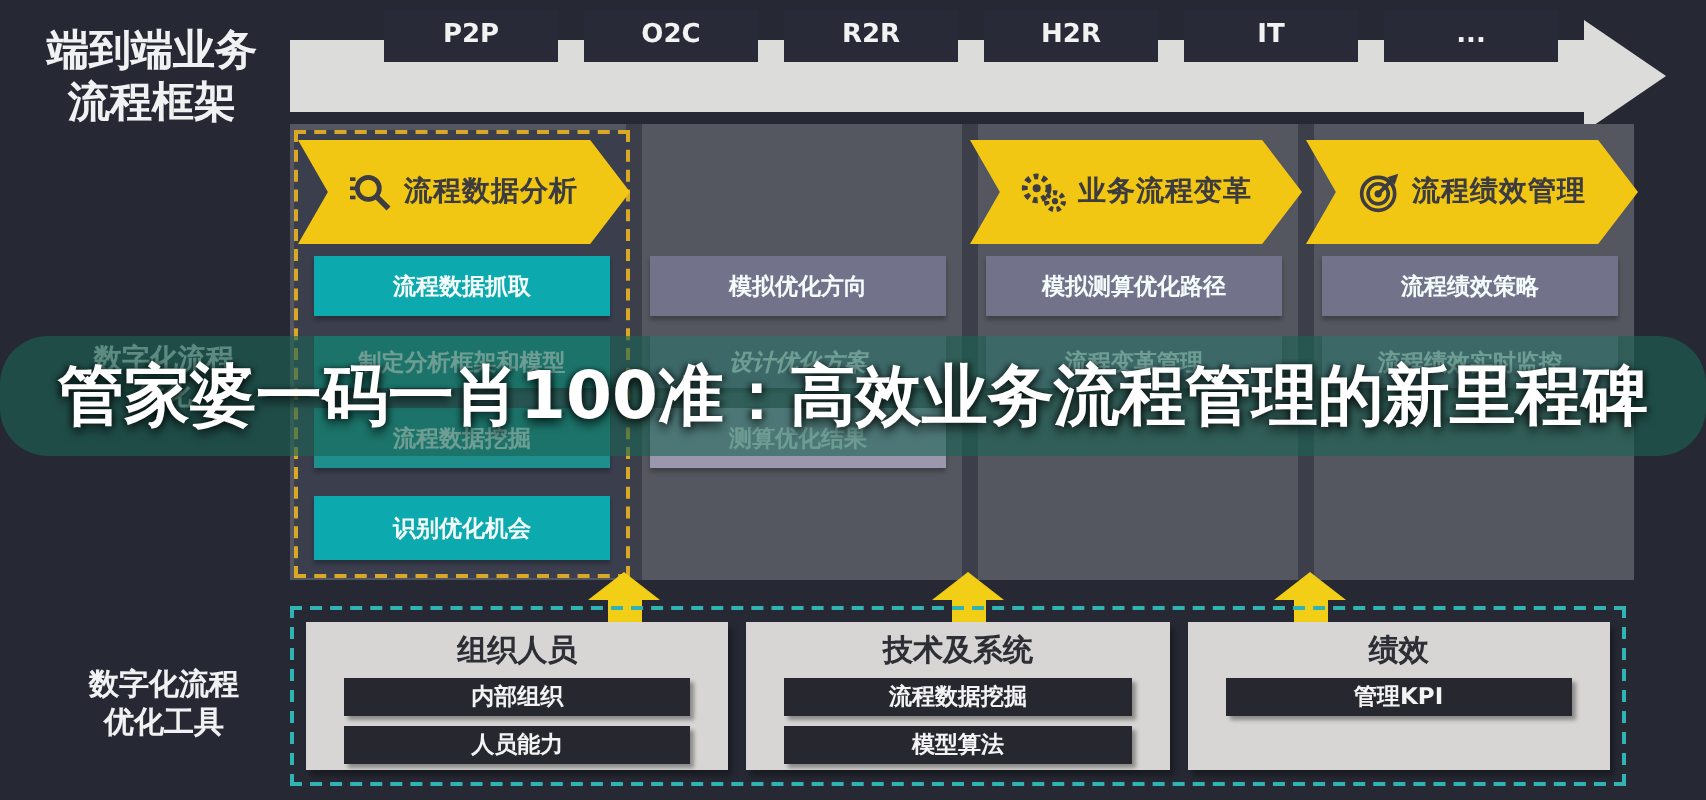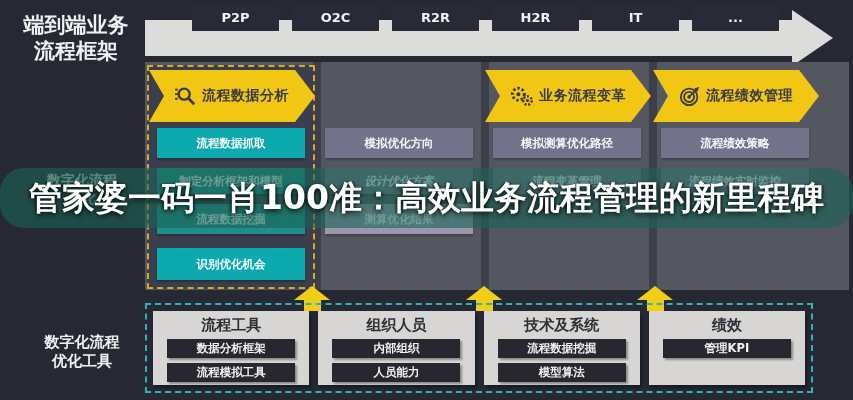--- a/index.html
+++ b/index.html
@@ -13,21 +13,21 @@
   .side-top{left:20px;top:12px;width:112px;font-size:21px;}
   .side-mid{left:26px;top:172px;width:112px;font-size:14px;color:rgba(232,242,238,.82);z-index:1;}
   .side-bottom{left:26px;top:333px;width:112px;font-size:15px;}
   
   .flow-bar{position:absolute;left:145px;top:20px;width:648px;height:36px;background:#dcdcda;}
   .flow-head{position:absolute;left:792px;top:10px;width:0;height:0;
     border-top:28px solid transparent;border-bottom:28px solid transparent;border-left:41px solid #dcdcda;}
   .flow-seg{position:absolute;top:5px;height:26px;width:87px;background:#282b37;
     color:#f2f2f2;font-size:13px;font-weight:bold;text-align:center;line-height:26px;}
   
-  .panel{position:absolute;left:145px;top:62px;width:672px;height:228px;background:#54575f;padding-left:32px;}
+  .panel{position:absolute;left:145px;top:62px;width:672px;height:228px;background:#54575f;}
   .col-gap{position:absolute;top:0;width:8px;height:228px;background:#3c3f49;}
   .phase1-zone{position:absolute;left:2px;top:3px;width:164px;height:220px;background:#3a3e4d;border:2px dashed #d9a827;}
   .chev{position:absolute;top:8px;height:52px;background:#f2c713;display:flex;align-items:center;justify-content:center;gap:5px;
     clip-path:polygon(0 0,88% 0,100% 50%,88% 100%,0 100%,9% 50%);}
   .chev .lbl{color:#3b3b40;font-weight:bold;font-size:14px;letter-spacing:.5px;}
   .chev svg{flex:0 0 auto;}
   .sub{position:absolute;width:148px;color:#f4fbfb;font-weight:bold;font-size:11.5px;
     text-align:center;display:flex;align-items:center;justify-content:center;
     box-shadow:0 2px 2px rgba(0,0,0,.25);}
   .teal-bright{background:#0ca9ae;}
@@ -143,25 +143,20 @@
     <div class="tri"></div>
     <div class="stem"></div>
   </div>
 <div class="up-arrow" style="left:637px;top:286px;">
     <div class="tri"></div>
     <div class="stem"></div>
   </div>
 
 <div class="bottom-zone">
   <div class="b-group">
-    <div class="b-title">流程工具</div>
-    <div class="b-item">数据分析框架</div>
-    <div class="b-item">流程模拟工具</div>
-  </div>
-  <div class="b-group">
     <div class="b-title">组织人员</div>
     <div class="b-item">内部组织</div>
     <div class="b-item">人员能力</div>
   </div>
   <div class="b-group">
     <div class="b-title">技术及系统</div>
     <div class="b-item">流程数据挖掘</div>
     <div class="b-item">模型算法</div>
   </div>
   <div class="b-group">

